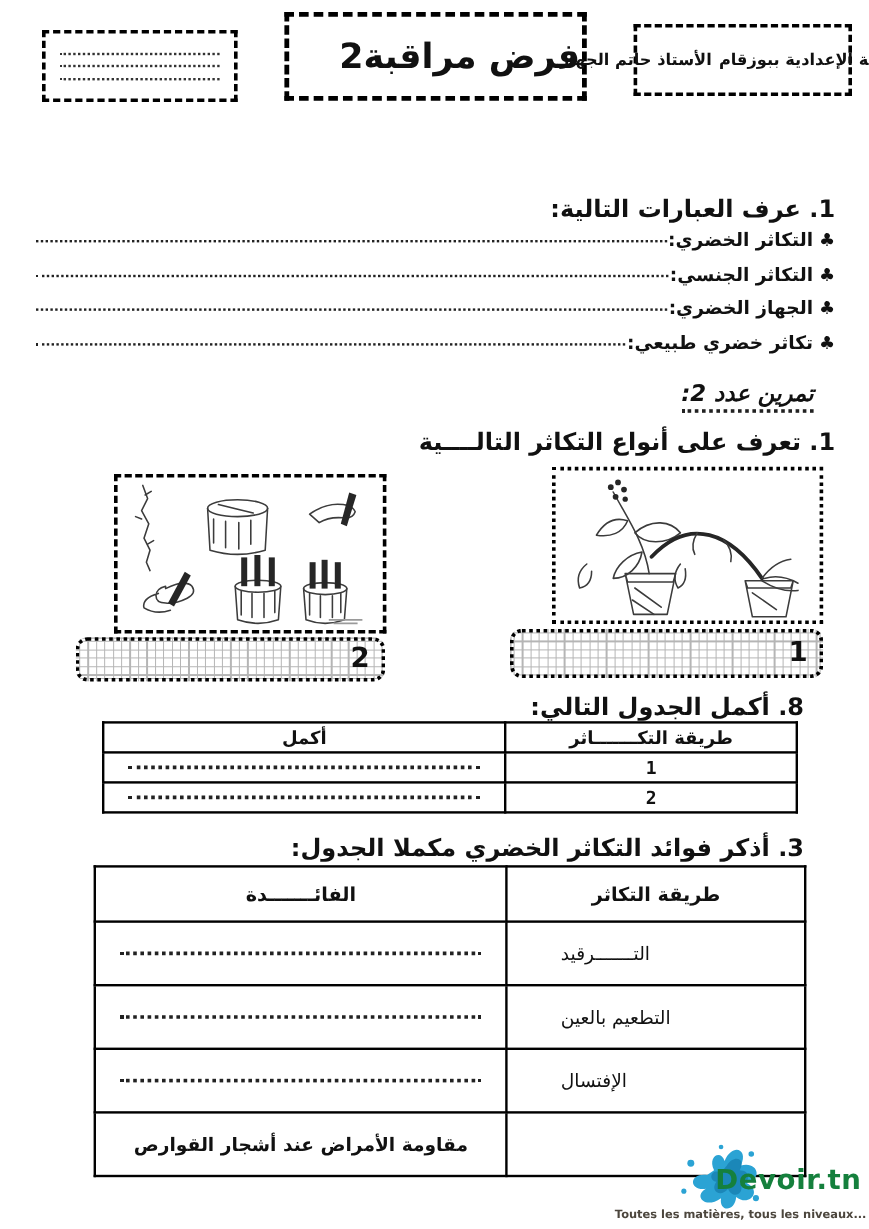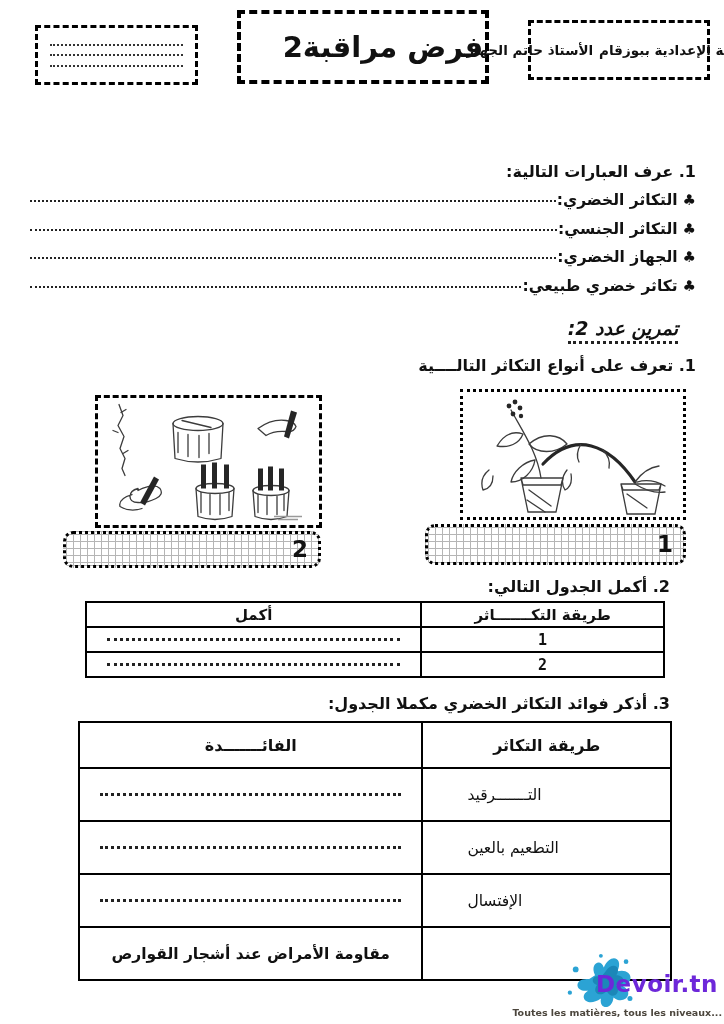--- a/index.html
+++ b/index.html
@@ -10,21 +10,21 @@
   
   .dash-box{position:absolute;border:3.5px dashed #000;box-sizing:border-box;background:#fff;}
   #name-box{left:35px;top:25px;width:163px;height:60px;padding:7px 12px;display:flex;flex-direction:column;justify-content:space-evenly;}
   #name-box .dotline{height:0;border-bottom:2.5px dotted #333;}
   #title-box{left:237px;top:10px;width:252px;height:74px;border-width:4.5px;display:flex;align-items:center;justify-content:center;}
   #title-box .t{font-size:29px;font-weight:bold;letter-spacing:1px;margin-left:40px;}
   #school-box{left:528px;top:20px;width:182px;height:60px;display:flex;flex-direction:row;align-items:center;justify-content:center;gap:6px;}
   #school-box div{font-size:13.5px;font-weight:bold;white-space:nowrap;}
   
   .ex-heading{position:absolute;font-size:19px;font-weight:bold;border-bottom:3px dotted #222;padding-bottom:2px;font-style:italic;}
-  .q-line{position:absolute;font-size:16px;font-weight:bold;white-space:nowrap;}
+  .q-line{position:absolute;font-size:20px;font-weight:bold;white-space:nowrap;}
   
   #def-list{position:absolute;top:191px;right:28px;left:30px;}
   .def-row{display:flex;align-items:baseline;height:28.5px;}
   .club{font-size:15px;margin-left:5px;}
   .term{font-size:15.5px;font-weight:bold;white-space:nowrap;}
   .leader{flex:1;border-bottom:2.5px dotted #222;transform:translateY(-3px);margin-right:1px;}
   
   .fig-box{position:absolute;box-sizing:border-box;background:#fff;}
   #fig-graft{left:95px;top:395px;width:227px;height:133px;border:3.5px dashed #000;}
   #fig-layer{left:460px;top:389px;width:226px;height:131px;border:3px dotted #000;}
@@ -45,21 +45,21 @@
   #table1 .num-cell{text-align:center;font-weight:bold;font-family:"DejaVu Sans Mono",monospace;}
   #table2{left:78px;top:721px;width:594px;}
   #table2 .hrow td{height:46px;}
   #table2 .r td{height:53px;}
   .method-cell{font-weight:normal;font-size:15.5px;text-align:left;padding-right:3px;padding-left:44px;}
   .benefit-filled{font-weight:bold;font-size:15.5px;text-align:center;}
   .dotfill{height:0;border-bottom:3px dotted #222;margin:0 14px;}
   
   #footer{position:absolute;left:520px;top:950px;width:204px;height:74px;direction:ltr;}
   #splash{position:absolute;left:38px;top:0px;width:78px;height:62px;}
-  #brand{position:absolute;right:6px;top:21px;font-size:23px;font-weight:bold;color:#6d28d9;letter-spacing:0.5px;}
+  #brand{position:absolute;right:6px;top:21px;font-size:23px;font-weight:bold;color:#15803d;letter-spacing:0.5px;}
   #tagline{position:absolute;right:2px;bottom:6px;font-size:9.5px;font-weight:bold;color:#4c463d;white-space:nowrap;margin-top:24px;}
   .sketch{stroke:#3c3c3c;fill:none;stroke-width:1.3;stroke-linecap:round;stroke-linejoin:round;}
   .darkfill{fill:#262626;stroke:none;}
 </style>
 </head>
 <body>
 
 <div id="page">
 
   <div class="dash-box" id="name-box">
@@ -164,21 +164,21 @@
     </svg>
   </div>
 
   <div class="strip" id="strip-2">
     <span class="num">2</span>
   </div>
   <div class="strip" id="strip-1">
     <span class="num">1</span>
   </div>
 
-  <div class="q-line" style="top:577px;right:54px;">2. أكمل الجدول التالي:</div>
+  <div class="q-line" style="top:577px;right:54px;">8. أكمل الجدول التالي:</div>
   <table id="table1">
     <colgroup>
         <col style="width:42%">
         <col style="width:58%">
       </colgroup>
     <tbody>
         <tr class="hrow">
       <td class="th">طريقة التكـــــــاثر</td>
       <td class="th">أكمل</td>
     </tr>

